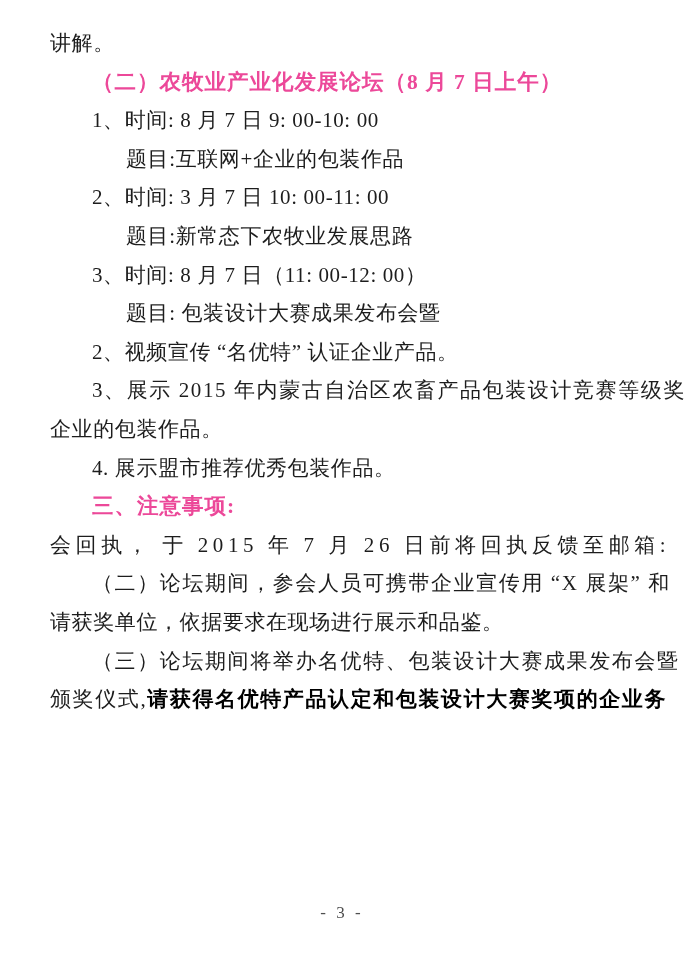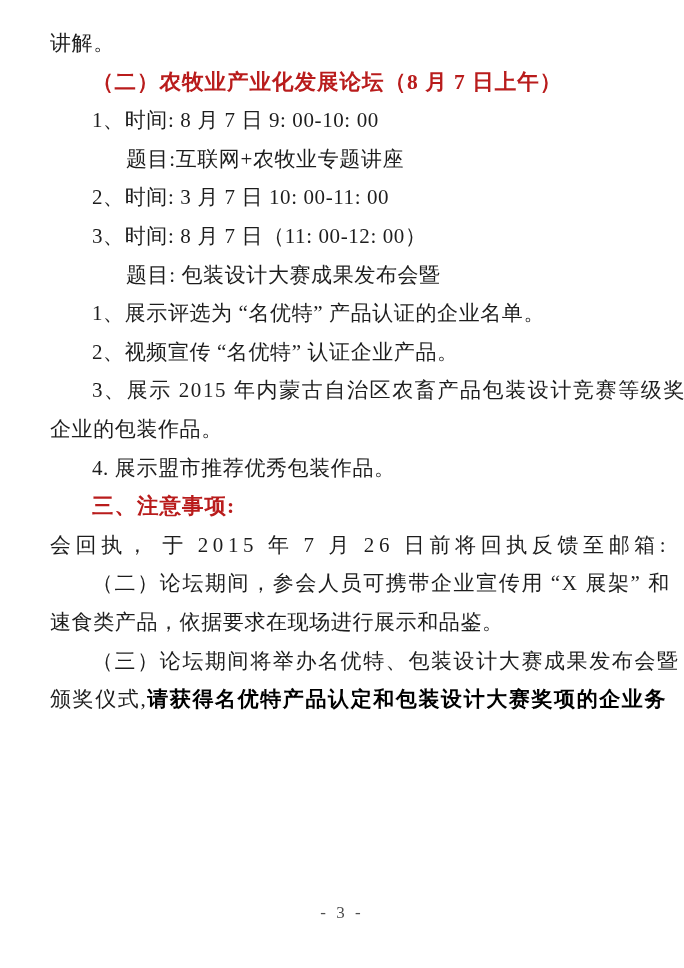--- a/index.html
+++ b/index.html
@@ -18,21 +18,21 @@
   .line {
     font-size: 21px;
     line-height: 38.6px;
     height: 38.6px;
     letter-spacing: 0.6px;
     white-space: nowrap;
   }
   .heading {
     font-weight: bold;
     font-size: 21.5px;
-    color: #b91c1c;
+    color: #ec4899;
     letter-spacing: 1px;
   }
   .ind-1 { padding-left: 42px; }
   .ind-2 { padding-left: 76px; }
   .fill { letter-spacing: 1.6px; }
   .spread { letter-spacing: 4.6px; }
   .bold-run { font-weight: bold; color: #000000; }
   .footer {
     position: absolute;
     left: 0;
@@ -47,40 +47,40 @@
 </head>
 <body>
 
 <div class="page">
 
   <div class="line">讲解。</div>
 
   <div class="line heading ind-1">（二）农牧业产业化发展论坛（8 月 7 日上午）</div>
 
   <div class="line ind-1">1、时间: 8 月 7 日 9: 00-10: 00</div>
-  <div class="line ind-2">题目:互联网+农牧业专题讲座</div>
+  <div class="line ind-2">题目:互联网+企业的包装作品</div>
 
   <div class="line ind-1">2、时间: 3 月 7 日 10: 00-11: 00</div>
+  <div class="line ind-2">题目:新常态下农牧业发展思路</div>
 
   <div class="line ind-1">3、时间: 8 月 7 日（11: 00-12: 00）</div>
   <div class="line ind-2">题目: 包装设计大赛成果发布会暨</div>
 
 
-  <div class="line ind-1">1、展示评选为 “名优特” 产品认证的企业名单。</div>
   <div class="line ind-1">2、视频宣传 “名优特” 认证企业产品。</div>
   <div class="line ind-1 fill">3、展示 2015 年内蒙古自治区农畜产品包装设计竞赛等级奖</div>
   <div class="line">企业的包装作品。</div>
   <div class="line ind-1">4. 展示盟市推荐优秀包装作品。</div>
 
   <div class="line heading ind-1">三、注意事项:</div>
 
   <div class="line spread">会回执， 于 2015 年 7 月 26 日前将回执反馈至邮箱:</div>
 
   <div class="line ind-1 fill">（二）论坛期间，参会人员可携带企业宣传用 “X 展架” 和</div>
-  <div class="line">速食类产品，依据要求在现场进行展示和品鉴。</div>
+  <div class="line">请获奖单位，依据要求在现场进行展示和品鉴。</div>
 
   <div class="line ind-1 fill">（三）论坛期间将举办名优特、包装设计大赛成果发布会暨</div>
   <div class="line fill">
     <span>颁奖仪式,</span><span class="bold-run">请获得名优特产品认定和包装设计大赛奖项的企业务</span>
   </div>
 
   <div class="footer">- 3 -</div>
 
 </div>
 

